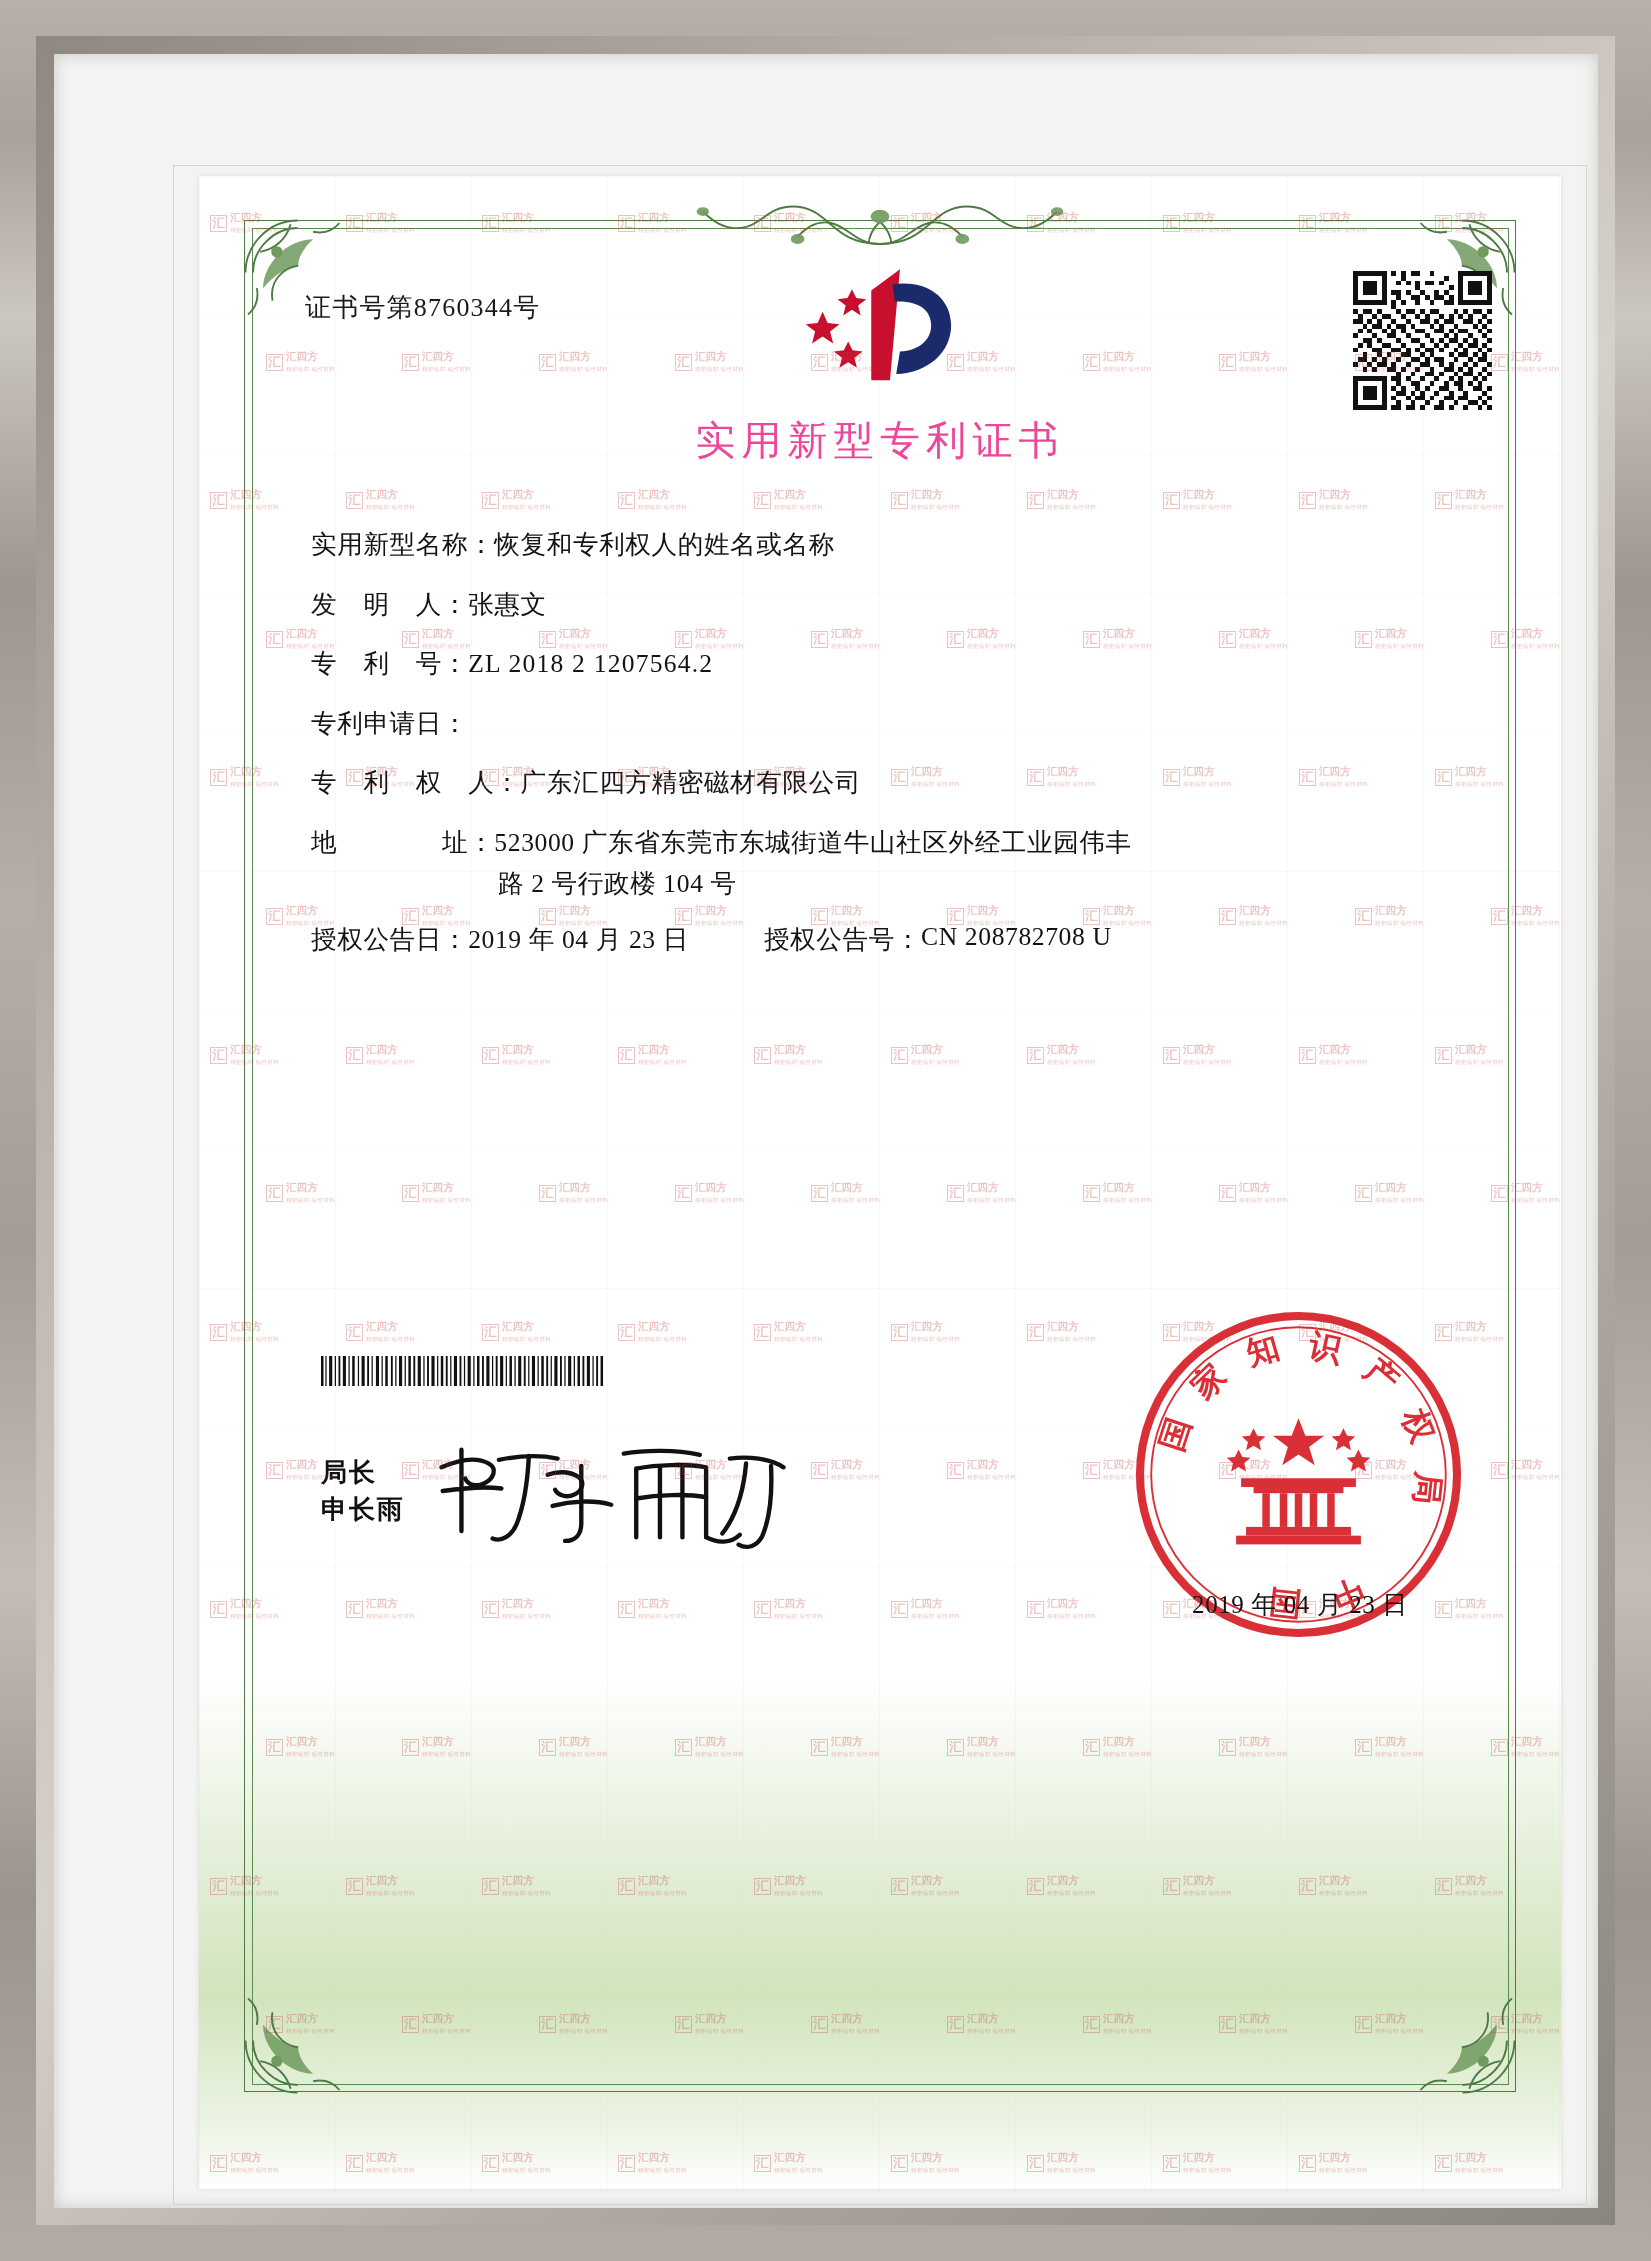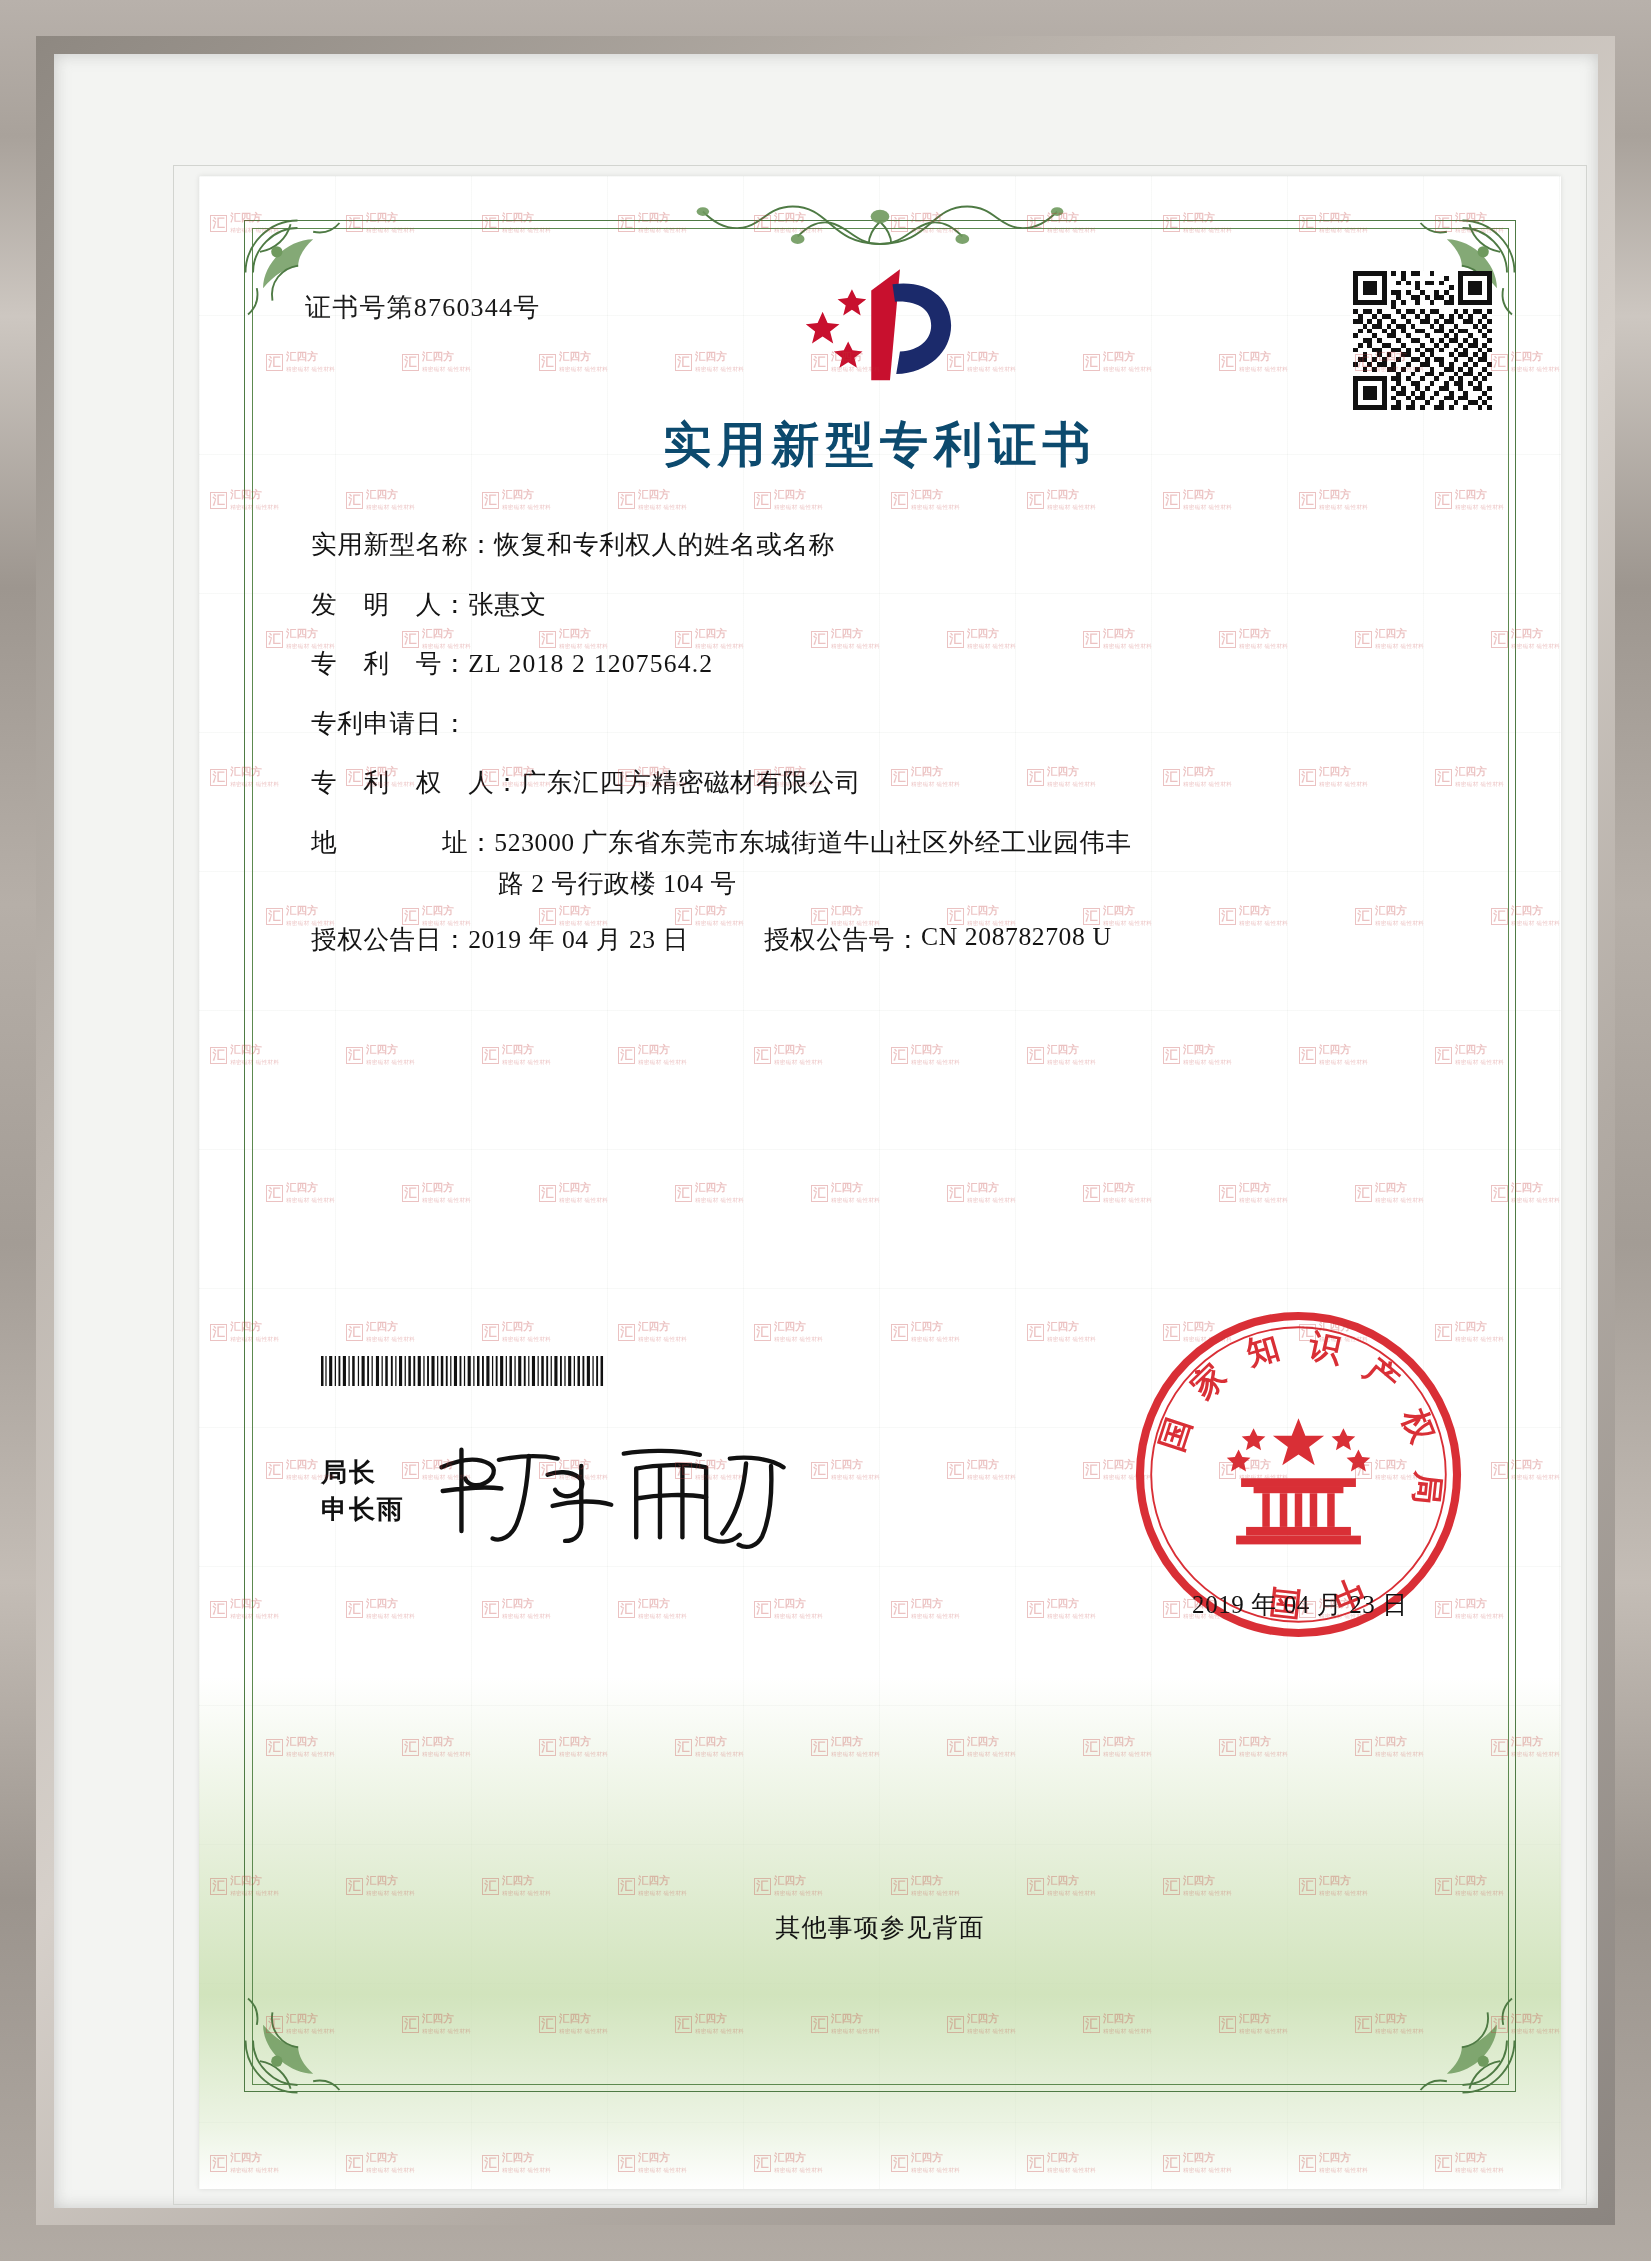--- a/index.html
+++ b/index.html
@@ -121,24 +121,24 @@
     position: absolute;
     right: 69px; top: 95px;
     width: 139px; height: 139px;
   }
 
   
   .main-title {
     position: absolute;
     left: 0; right: 0; top: 237px;
     text-align: center;
-    font-size: 48px;
-    font-weight: bold;
+    font-size: 40px;
+    font-weight: normal;
     letter-spacing: 6.2px;
-    color: #0c4a6e;
+    color: #ec4899;
     font-family: "DejaVu Serif", "Liberation Serif", serif;
   }
 
   
   .fields {
     position: absolute;
     left: 112px; top: 350px;
     width: 1142px;
   }
   .field-row {
@@ -784,21 +784,20 @@
               <rect x="46" y="8" width="12" height="54"></rect>
             </g>
             <rect x="-84" y="62" width="168" height="14"></rect>
             <rect x="-100" y="76" width="200" height="14"></rect>
           </g>
         </g>
       </svg>
 
       <div class="seal-date">2019 年 04 月 23 日</div>
 
-      <div class="back-note">其他事项参见背面</div>
 
       <div class="wm-layer" id="wm-layer">
           <div class="wm" style="left: 11.2px; top: 36px;">
             <span class="wm-mark">汇</span>
             <span><span class="wm-txt">汇四方</span><br><span class="wm-sub">精密磁材 磁性材料</span></span>
           </div>
           <div class="wm" style="left: 147px; top: 36px;">
             <span class="wm-mark">汇</span>
             <span><span class="wm-txt">汇四方</span><br><span class="wm-sub">精密磁材 磁性材料</span></span>
           </div>

